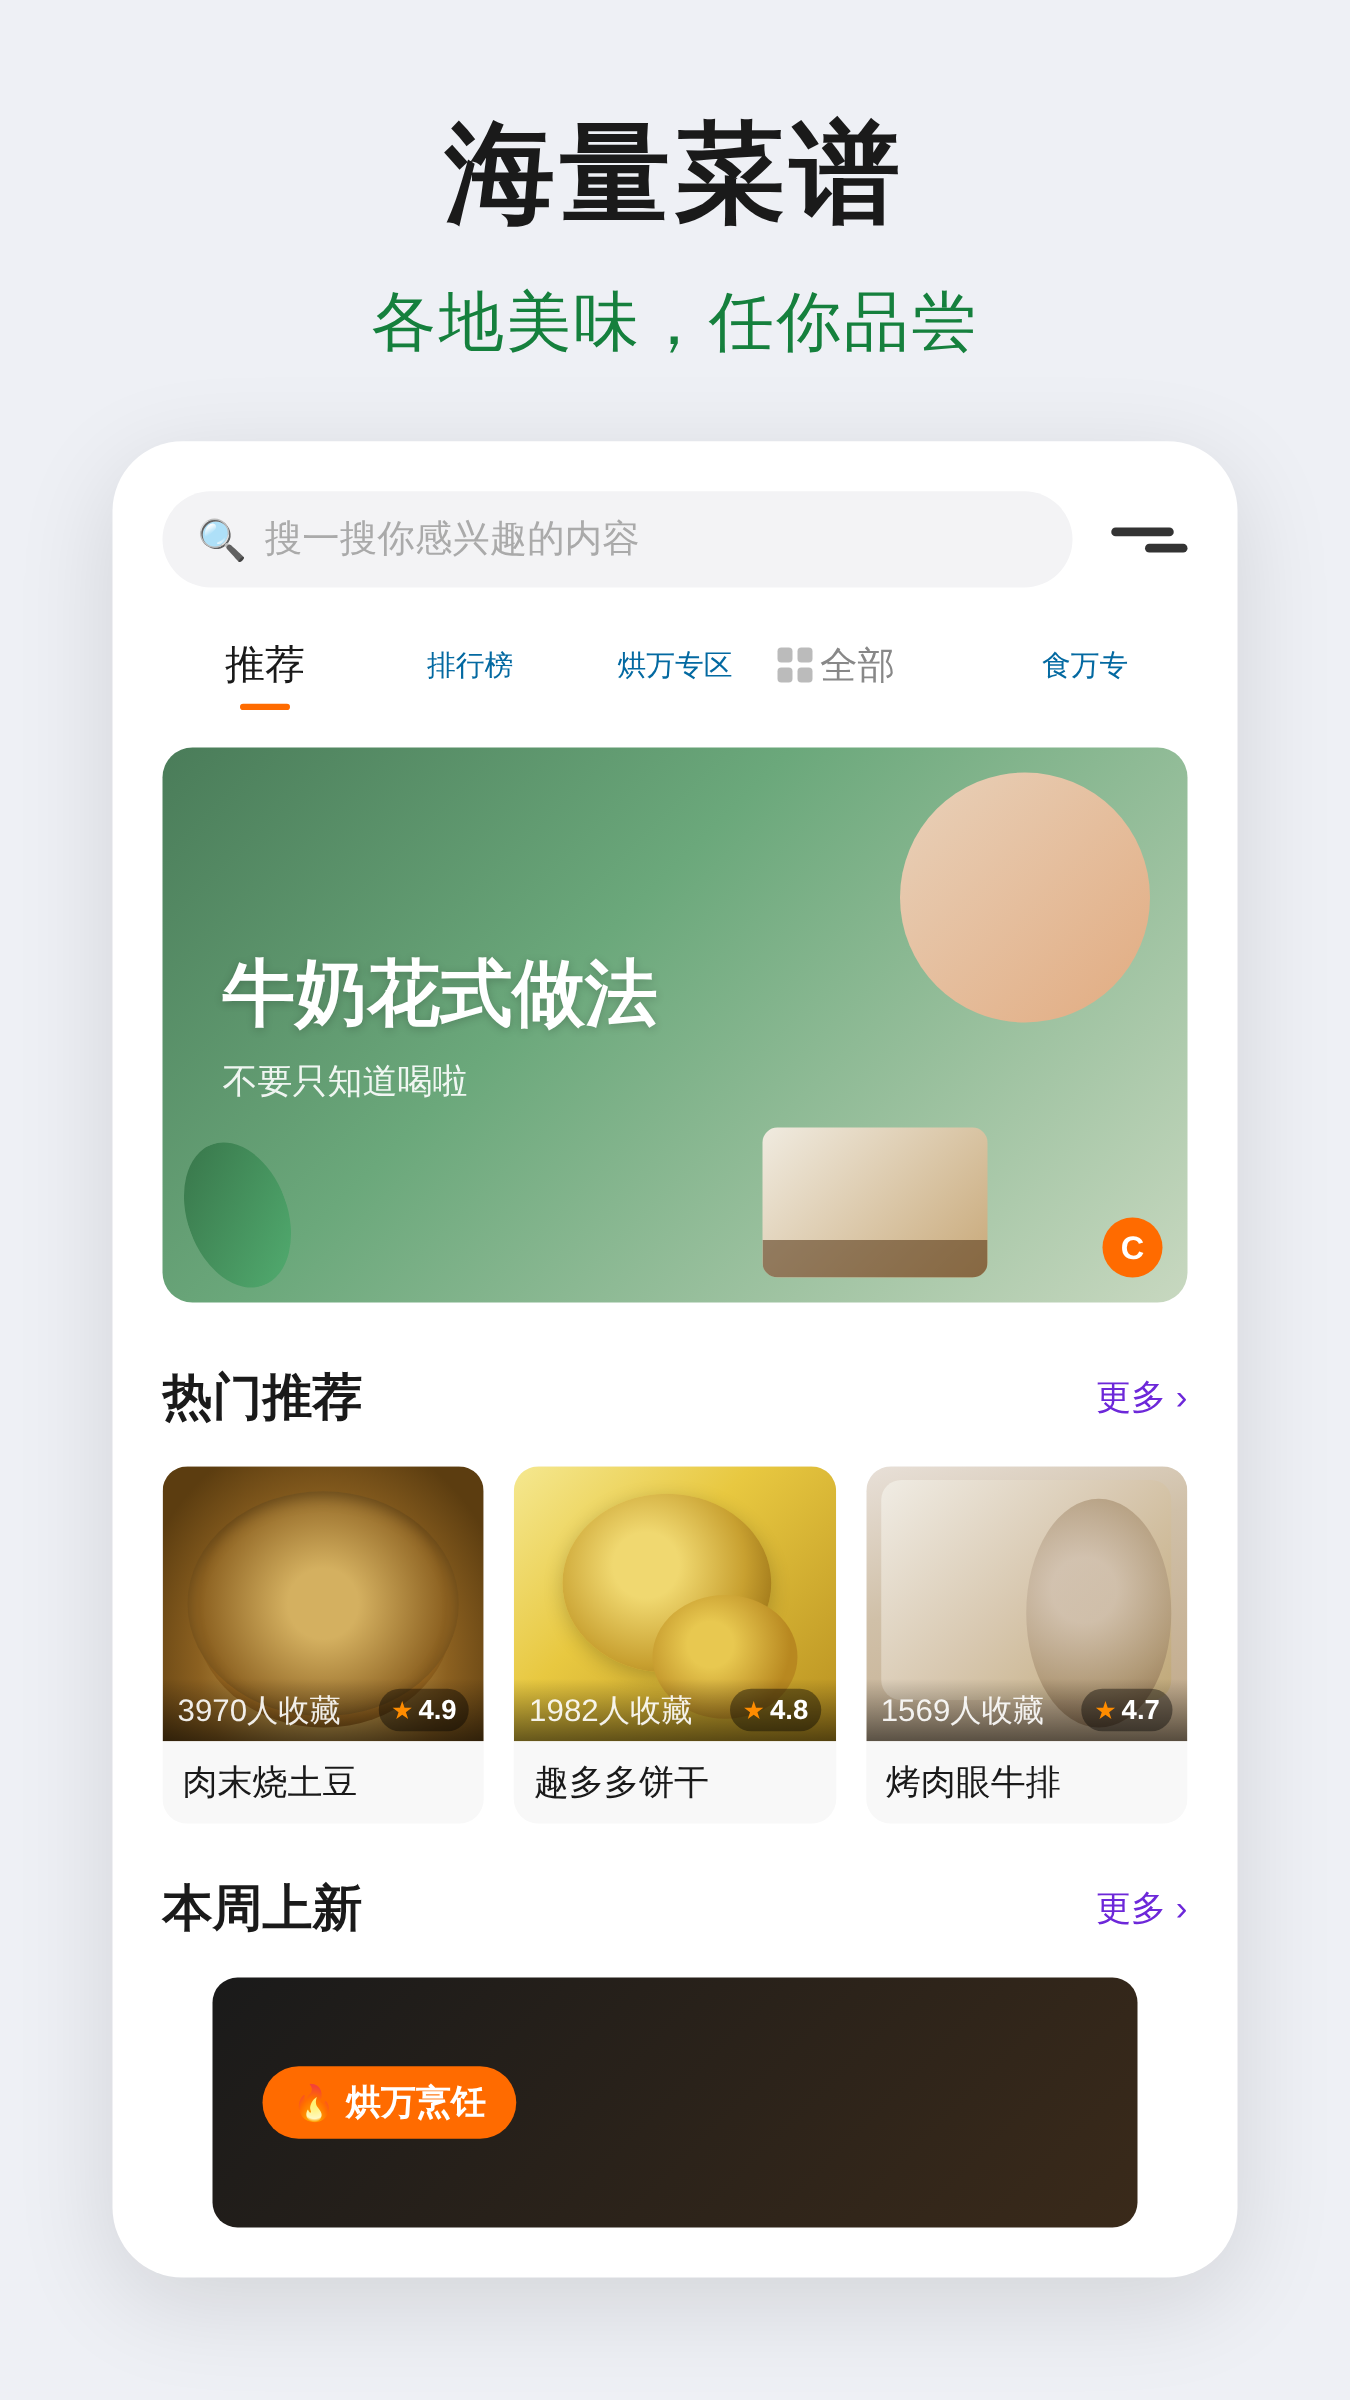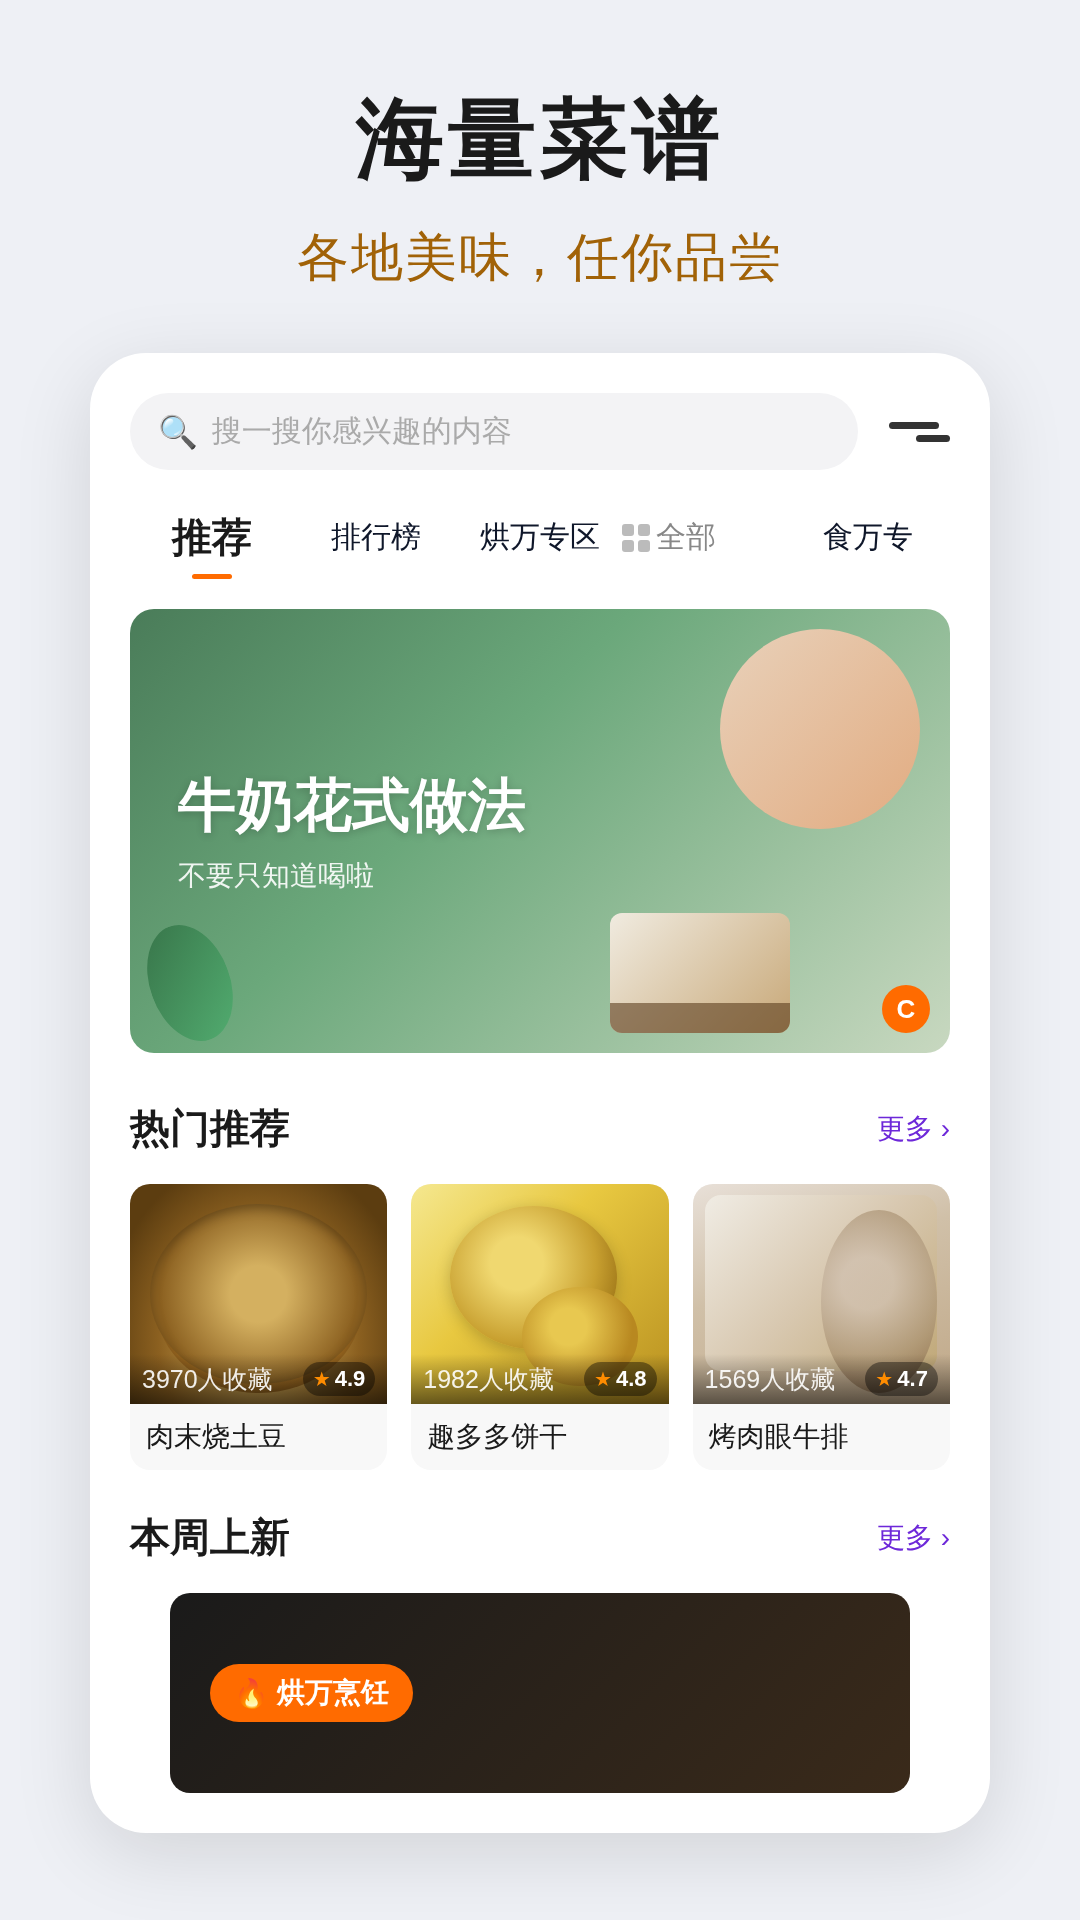--- a/index.html
+++ b/index.html
@@ -22,21 +22,21 @@
     .main-title {
       font-size: 88px;
       font-weight: 900;
       color: #1a1a1a;
       letter-spacing: 4px;
       margin-bottom: 24px;
     }
     .sub-title {
       font-size: 52px;
       font-weight: 400;
-      color: #a16207;
+      color: #15803d;
       letter-spacing: 2px;
     }
 
     .phone-card {
       width: 900px;
       background: #fff;
       border-radius: 56px;
       overflow: hidden;
       box-shadow: 0 20px 80px rgba(0,0,0,0.12);
       padding: 40px 0 0;
@@ -88,30 +88,30 @@
     .tabs-row {
       display: flex;
       align-items: center;
       padding: 0 40px;
       gap: 0;
       margin-bottom: 28px;
     }
     .tab-item {
       flex: 1;
       text-align: center;
-      font-size: 30px;
-      color: #0f172a;
+      font-size: 23px;
+      color: #0369a1;
       padding: 8px 0 16px;
       position: relative;
       cursor: pointer;
     }
     .tab-item.active {
       color: #1a1a1a;
-      font-weight: 700;
-      font-size: 40px;
+      font-weight: 400;
+      font-size: 32px;
     }
     .tab-item.active::after {
       content: '';
       position: absolute;
       bottom: 2px;
       left: 50%;
       transform: translateX(-50%);
       width: 40px;
       height: 5px;
       background: #ff6b00;

